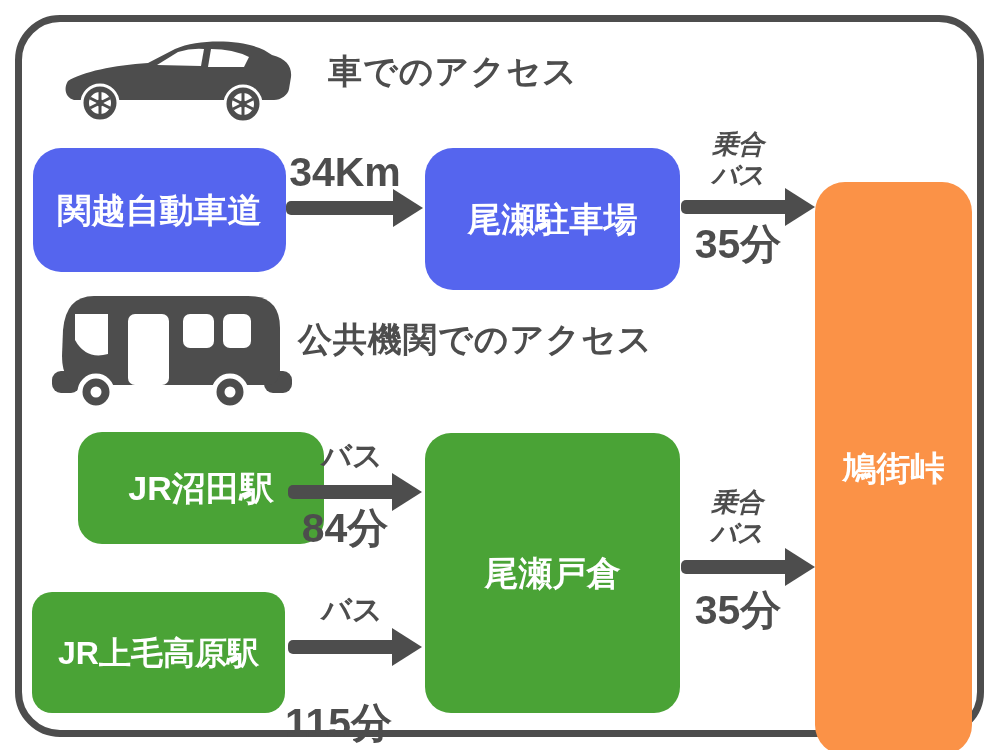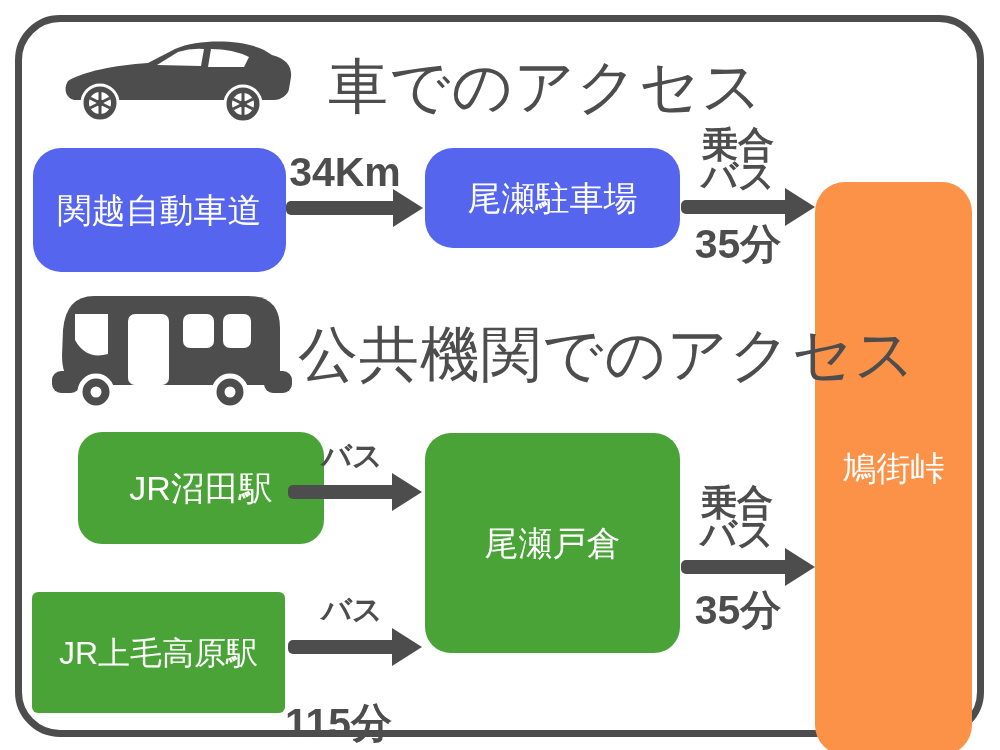--- a/index.html
+++ b/index.html
@@ -7,26 +7,26 @@
   body { font-family:"Liberation Sans","DejaVu Sans",sans-serif; }
   .canvas {
     position:relative; width:1000px; height:750px; background:var(--background,#fff);
     overflow:hidden;
   }
   .frame {
     position:absolute; left:15px; top:15px; width:969px; height:722px;
     border:7px solid var(--dark,#4D4D4D); border-radius:45px; background:transparent;
   }
   .section-title {
-    position:absolute; color:var(--dark,#4D4D4D); font-size:60px; font-weight:400;
+    position:absolute; color:var(--dark,#4D4D4D); font-size:34px; font-weight:700;
     white-space:nowrap; line-height:1.15; letter-spacing:1px;
   }
   .node {
     position:absolute; display:flex; flex-direction:column; align-items:center;
-    justify-content:center; color:var(--box-text,#fff); font-weight:400;
+    justify-content:center; color:var(--box-text,#fff); font-weight:700;
     text-align:center; border-radius:28px;
   }
   .node span { display:block; white-space:nowrap; }
   .node.blue   { background:var(--blue,#5565EE); }
   .node.green  { background:var(--green,#4AA336); }
   .node.orange { background:var(--orange,#FB9247); border-radius:30px;margin-top:35px; }
   .node .l34 { font-size:34px; line-height:45px; }
   .node .l32 { font-size:32px; line-height:44px; }
   .arrow { position:absolute; }
   .arrow .shaft {
@@ -36,21 +36,21 @@
   .arrow .head {
     position:absolute; right:0; top:50%; margin-top:-19px; width:0; height:0;
     border-left:30px solid var(--dark,#4D4D4D);
     border-top:19px solid transparent; border-bottom:19px solid transparent;
   }
   .edge-label {
     position:absolute; color:var(--dark,#4D4D4D); font-weight:800; text-align:center;
     font-size:41px; line-height:1.05; white-space:nowrap;
   }
   .edge-label.kana { font-size:30px; }
-  .edge-label.stack2 { font-size:36px; line-height:31px; }
+  .edge-label.stack2 { font-size:26px; line-height:31px;font-style:italic; }
   .icon { position:absolute; }
   .icon svg { display:block; width:100%; height:100%; }
 </style>
 </head>
 <body>
 
 <div class="canvas">
 
   <div class="frame"></div>
 
@@ -88,21 +88,21 @@
   <div class="node blue l" style="left:33px; top:148px; width:253px; height:124px;">
     <span class="l34">関越自動車道</span>
   </div>
 
   <div class="edge-label" style="left:285px; top:151px; width:120px;">34Km</div>
   <div class="arrow" style="left:286px; top:189px; width:137px; height:38px;">
     <div class="shaft"></div>
     <div class="head"></div>
   </div>
 
-  <div class="node blue" style="left:425px; top:148px; width:255px; height:100px;">
+  <div class="node blue" style="left:425px; top:148px; width:255px; height:142px;">
     <span class="l34">尾瀬駐車場</span>
   </div>
 
   <div class="edge-label stack2" style="left:698px; top:129px; width:80px;">
     <div>乗合</div>
     <div>バス</div>
   </div>
   <div class="arrow" style="left:681px; top:188px; width:134px; height:38px;">
     <div class="shaft"></div>
     <div class="head"></div>
@@ -133,33 +133,34 @@
 
   <div class="node green" style="left:34px; top:432px; width:246px; height:112px; border-radius:24px;margin-left:44px;">
     <span class="l34">JR沼田駅</span>
   </div>
 
   <div class="edge-label kana" style="left:292px; top:440px; width:120px;">バス</div>
   <div class="arrow" style="left:288px; top:473px; width:134px; height:38px;">
     <div class="shaft"></div>
     <div class="head"></div>
   </div>
+  <div class="edge-label" style="left:285px; top:507px; width:120px;">84分</div>
 
-  <div class="node green" style="left:32px; top:592px; width:253px; height:121px; border-radius:6px;">
+  <div class="node green" style="left:32px; top:592px; width:253px; height:121px; border-radius:20px;">
     <span class="l32">JR上毛高原駅</span>
   </div>
 
   <div class="edge-label kana" style="left:292px; top:594px; width:120px;">バス</div>
   <div class="arrow" style="left:288px; top:628px; width:134px; height:38px;">
     <div class="shaft"></div>
     <div class="head"></div>
   </div>
   <div class="edge-label" style="left:276px; top:662px; width:125px;margin-top:40px;">115分</div>
 
-  <div class="node green" style="left:425px; top:433px; width:255px; height:220px; border-radius:26px;">
+  <div class="node green" style="left:425px; top:433px; width:255px; height:280px; border-radius:26px;">
     <span class="l34">尾瀬戸倉</span>
   </div>
 
   <div class="edge-label stack2" style="left:697px; top:487px; width:80px;">
     <div>乗合</div>
     <div>バス</div>
   </div>
   <div class="arrow" style="left:681px; top:548px; width:134px; height:38px;">
     <div class="shaft"></div>
     <div class="head"></div>

